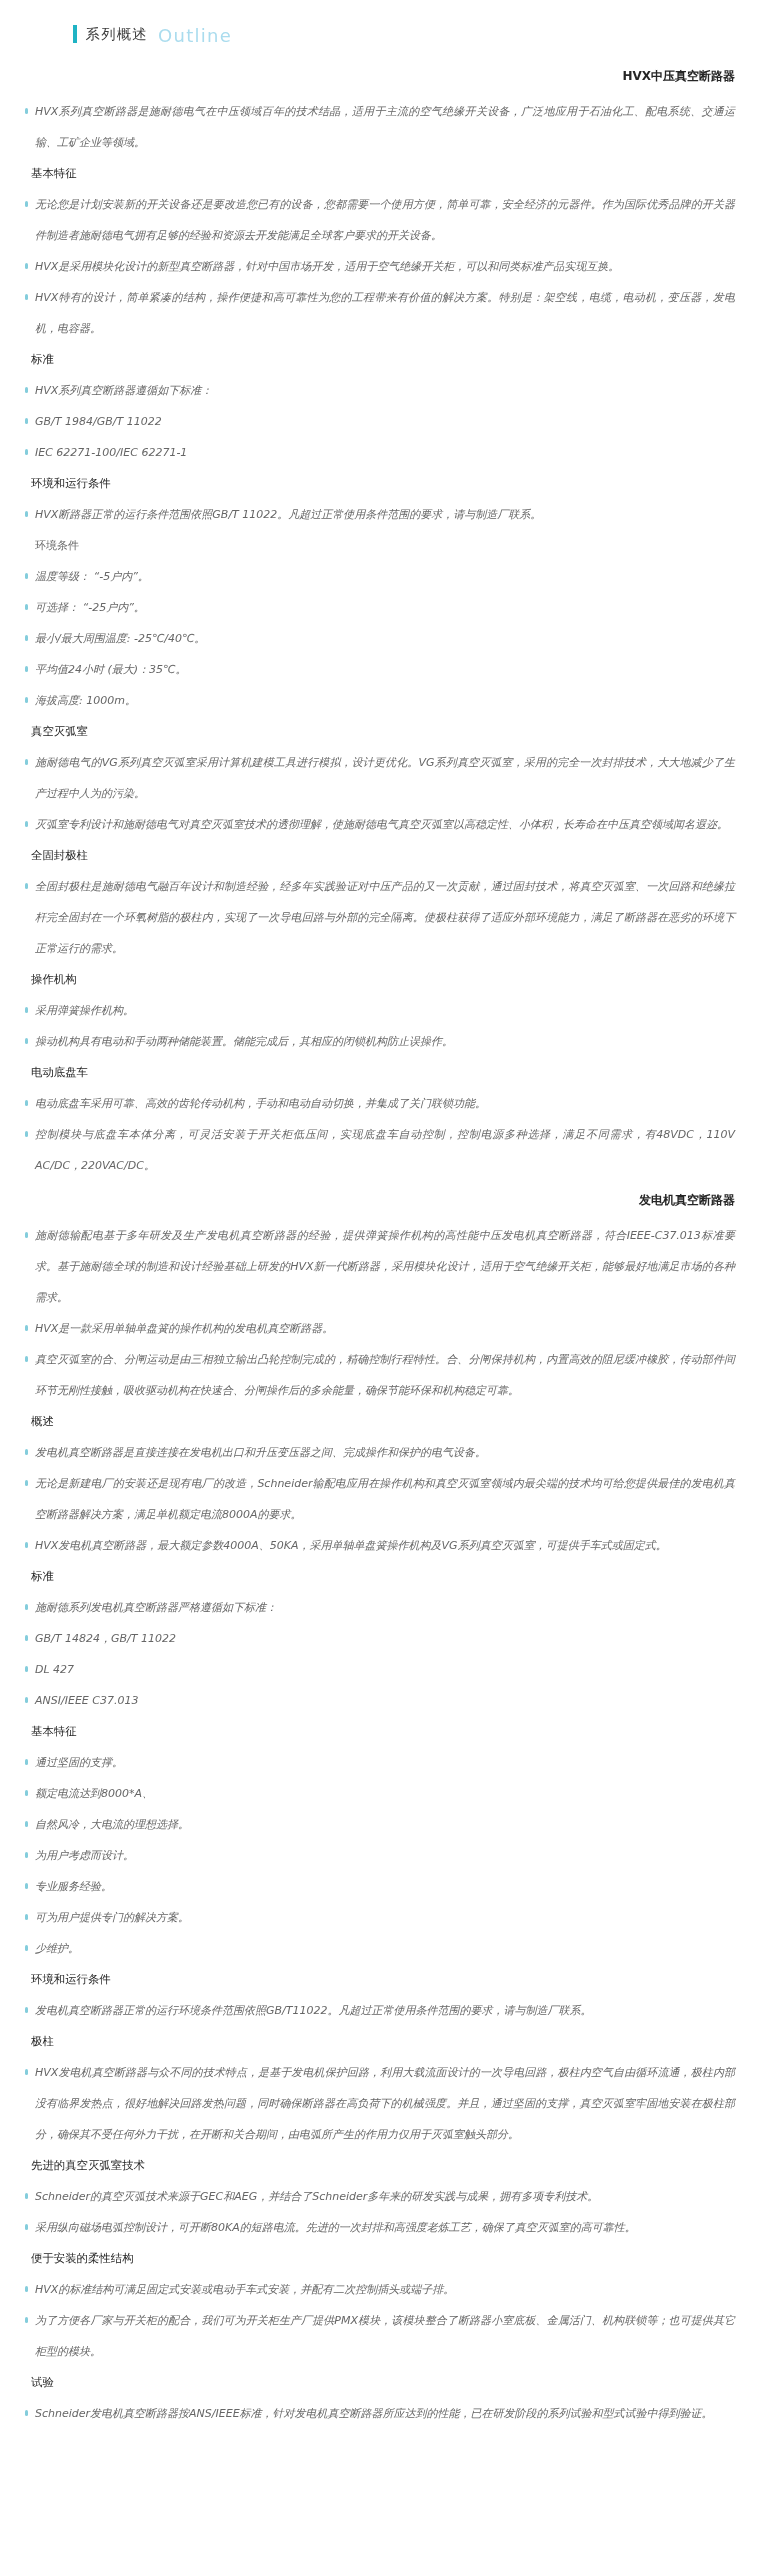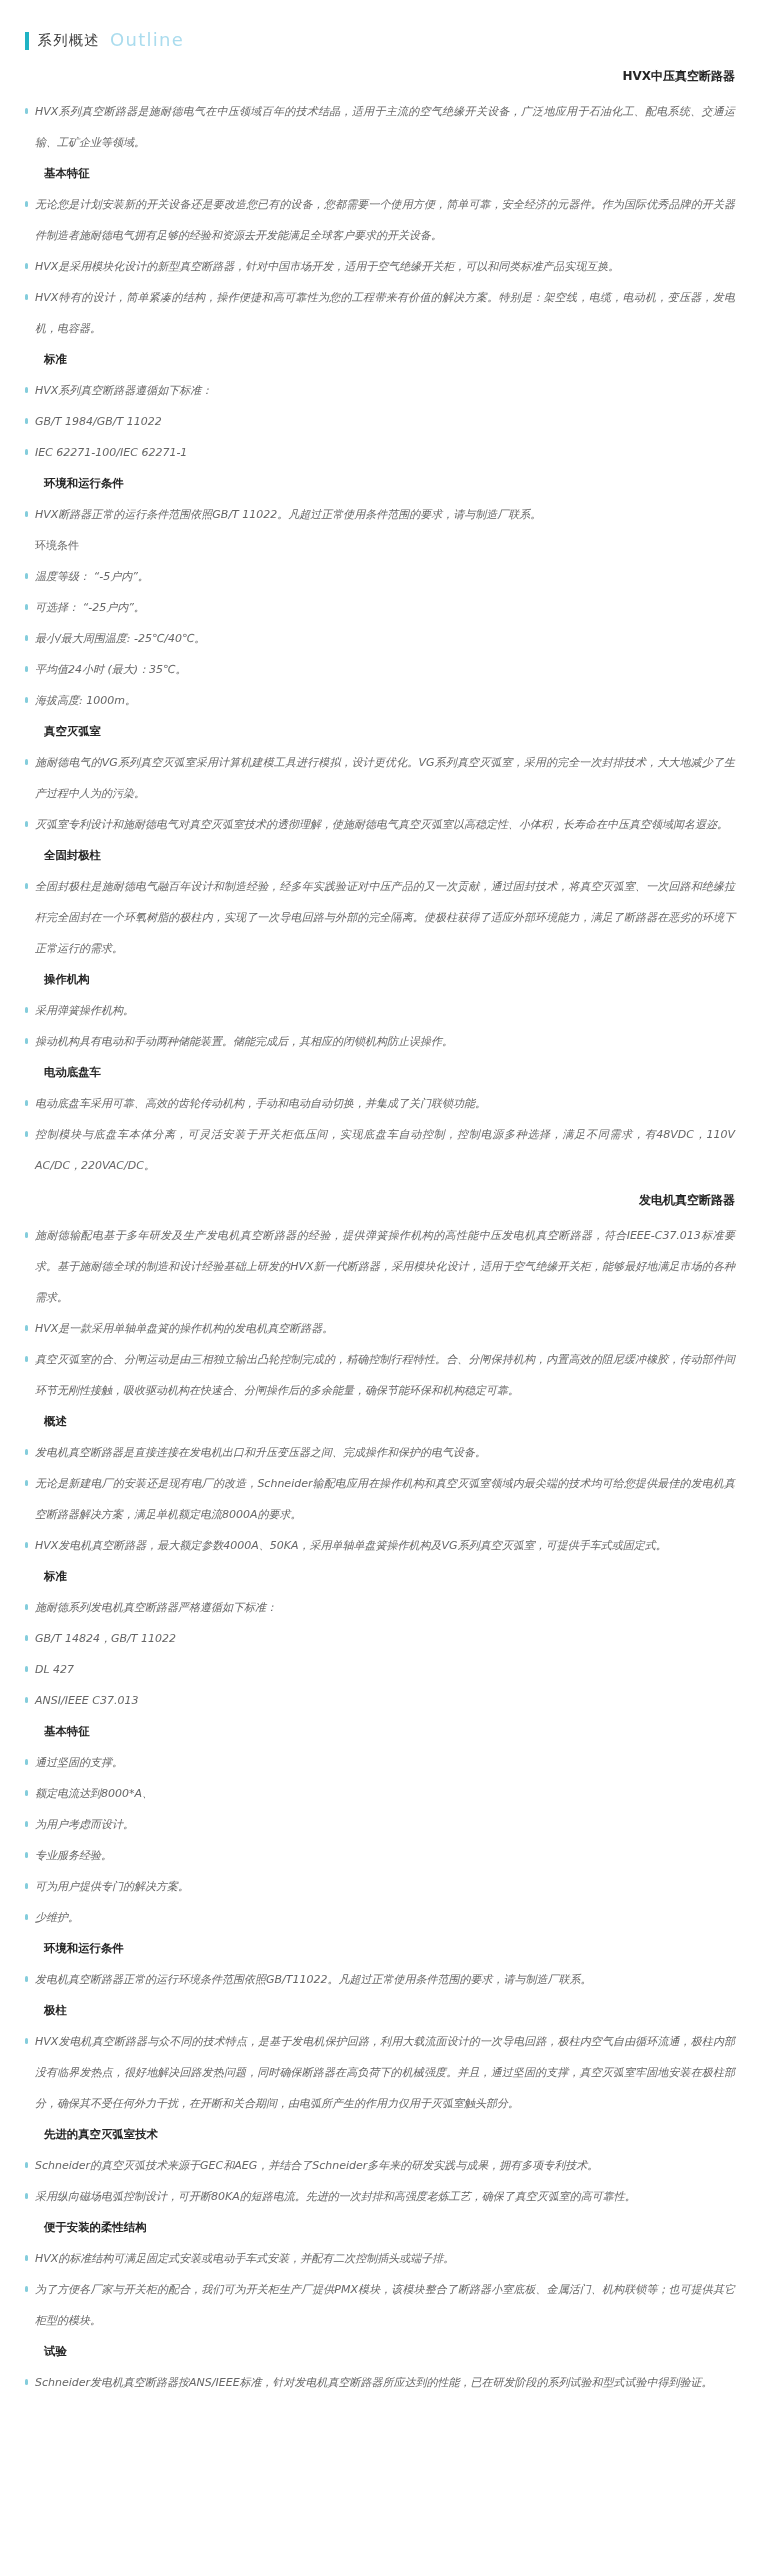--- a/index.html
+++ b/index.html
@@ -13,23 +13,24 @@
   body{font-family:"DejaVu Sans","Liberation Sans",sans-serif;}
   .page{
     width:757px;
     min-height:2576px;
     box-sizing:border-box;
     background:#ffffff;
     padding:25px 22px 34px 25px;
   }
   .sec-header{
     display:flex;
-    align-items:flex-end;
+    align-items:flex-start;
     height:25px;
     margin-bottom:6.7px;
+    margin-left:48px;
   }
   .accent-bar{
     display:inline-block;
     width:4.2px;
     height:17.7px;
     background:var(--accent);
     margin-right:8.4px;
   }
   .sec-title-zh{
     font-size:14.3px;
@@ -45,24 +46,24 @@
   .h1{
     font-size:12px;
     font-weight:bold;
     color:var(--heading);
     line-height:39px;
     margin-left:1.7px;
     text-align:right;
   }
   .h2{
     font-size:11.4px;
-    font-weight:bold;
+    font-weight:normal;
     color:var(--heading);
     line-height:31px;
-    margin-left:19px;
+    margin-left:6px;
   }
   .plain{
     font-size:11px;
     color:var(--body);
     line-height:31px;
     margin-left:10px;
   }
   .bullet{
     position:relative;
     padding-left:10px;
@@ -130,20 +131,21 @@
       <div class="bullet"><span class="dot"></span><span>无论是新建电厂的安装还是现有电厂的改造，Schneider输配电应用在操作机构和真空灭弧室领域内最尖端的技术均可给您提供最佳的发电机真空断路器解决方案，满足单机额定电流8000A的要求。</span></div>
       <div class="bullet"><span class="dot"></span><span>HVX发电机真空断路器，最大额定参数4000A、50KA，采用单轴单盘簧操作机构及VG系列真空灭弧室，可提供手车式或固定式。</span></div>
       <div class="h2">标准</div>
       <div class="bullet"><span class="dot"></span><span>施耐德系列发电机真空断路器严格遵循如下标准：</span></div>
       <div class="bullet"><span class="dot"></span><span>GB/T 14824，GB/T 11022</span></div>
       <div class="bullet"><span class="dot"></span><span>DL 427</span></div>
       <div class="bullet"><span class="dot"></span><span>ANSI/IEEE C37.013</span></div>
       <div class="h2">基本特征</div>
       <div class="bullet"><span class="dot"></span><span>通过坚固的支撑。</span></div>
       <div class="bullet"><span class="dot"></span><span>额定电流达到8000*A、</span></div>
+      <div class="bullet"><span class="dot"></span><span>自然风冷，大电流的理想选择。</span></div>
       <div class="bullet"><span class="dot"></span><span>为用户考虑而设计。</span></div>
       <div class="bullet"><span class="dot"></span><span>专业服务经验。</span></div>
       <div class="bullet"><span class="dot"></span><span>可为用户提供专门的解决方案。</span></div>
       <div class="bullet"><span class="dot"></span><span>少维护。</span></div>
       <div class="h2">环境和运行条件</div>
       <div class="bullet"><span class="dot"></span><span>发电机真空断路器正常的运行环境条件范围依照GB/T11022。凡超过正常使用条件范围的要求，请与制造厂联系。</span></div>
       <div class="h2">极柱</div>
       <div class="bullet"><span class="dot"></span><span>HVX发电机真空断路器与众不同的技术特点，是基于发电机保护回路，利用大载流面设计的一次导电回路，极柱内空气自由循环流通，极柱内部没有临界发热点，很好地解决回路发热问题，同时确保断路器在高负荷下的机械强度。并且，通过坚固的支撑，真空灭弧室牢固地安装在极柱部分，确保其不受任何外力干扰，在开断和关合期间，由电弧所产生的作用力仅用于灭弧室触头部分。</span></div>
       <div class="h2">先进的真空灭弧室技术</div>
       <div class="bullet"><span class="dot"></span><span>Schneider的真空灭弧技术来源于GEC和AEG，并结合了Schneider多年来的研发实践与成果，拥有多项专利技术。</span></div>

